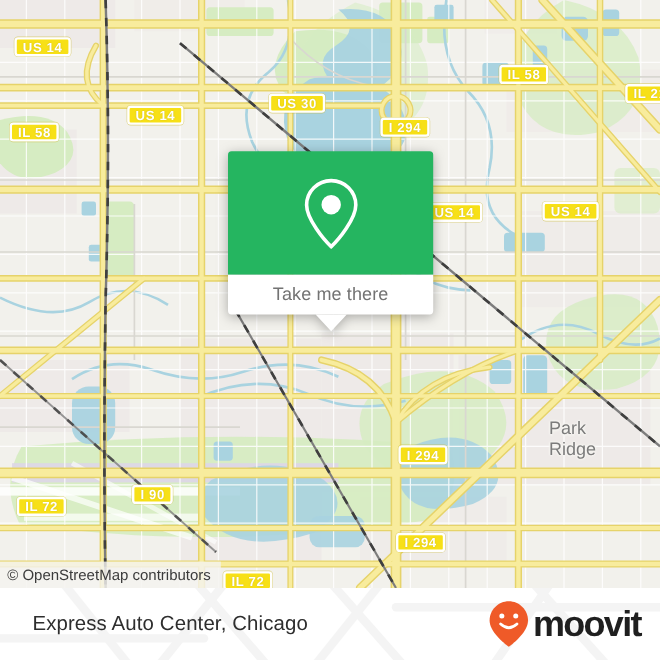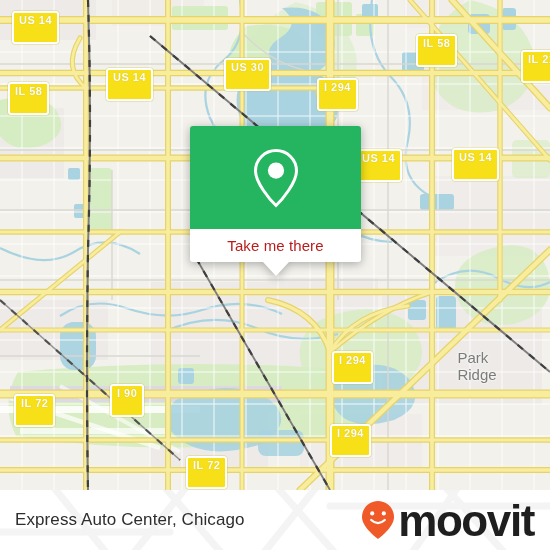--- a/index.html
+++ b/index.html
@@ -38,26 +38,27 @@
     box-sizing: border-box;
     background: #f7e017;
     border: 2px solid #ffffff;
     border-radius: 3px;
     color: #ffffff;
     font-family: "Liberation Sans", sans-serif;
     font-size: 11px;
     font-weight: bold;
     letter-spacing: 0.5px;
     line-height: 15px;
-    height: 33px;
+    height: 16px;
     padding: 0 5px;
     text-align: center;
     white-space: nowrap;
     text-shadow: 0 0 1px rgba(160,140,0,0.55);
     box-shadow: 0 0 0 0.5px rgba(200,180,30,0.5);
+    margin-top: 20px;
   }
 
   
   .place-label {
     position: absolute;
     color: #7b7b7b;
     font-family: "Liberation Sans", sans-serif;
     font-size: 15px;
     line-height: 17px;
     white-space: pre-line;
@@ -102,21 +103,21 @@
   #popup-foot {
     position: relative;
     height: 33px;
     background: #ffffff;
     border-radius: 0 0 3px 3px;
     display: flex;
     align-items: center;
     justify-content: center;
   }
   #popup-cta {
-    color: #b91c1c;
+    color: #737373;
     font-family: "Liberation Sans", sans-serif;
     font-size: 15px;
     letter-spacing: 0.1px;
   }
   #popup-tail {
     position: absolute;
     left: 50%;
     bottom: -14px;
     margin-left: -13px;
     width: 0; height: 0;
@@ -135,42 +136,42 @@
     background: #ffffff;
     overflow: hidden;
   }
   #bottom-bar-bg {
     position: absolute;
     left: 0; top: 0;
     opacity: 0.40;
   }
   #bottom-title {
     position: absolute;
-    left: 15px;
+    left: 27px;
     top: 50%;
     transform: translateY(-50%);
     color: #2e2e2e;
     font-family: "Liberation Sans", sans-serif;
     font-size: 17px;
     letter-spacing: 0.1px;
     white-space: nowrap;
   }
   #brand {
     position: absolute;
     right: 16px;
     top: 50%;
     transform: translateY(-50%);
     display: flex;
     align-items: center;
     gap: 3px;
   }
   #brand-word {
     color: #1f1f1f;
     font-family: "Liberation Sans", sans-serif;
-    font-size: 44px;
+    font-size: 30px;
     font-weight: bold;
     letter-spacing: -1.4px;
     line-height: 33px;
     text-align: right;
   }
 </style>
 </head>
 <body>
 
 <div id="app">
@@ -361,20 +362,23 @@
     <div class="shield" style="left:452px; top:148px;">US 14</div>
     <div class="shield" style="left:332px; top:351px;">I 294</div>
     <div class="shield" style="left:330px; top:424px;">I 294</div>
     <div class="shield" style="left:110px; top:384px;">I 90</div>
     <div class="shield" style="left:14px;  top:394px;">IL 72</div>
     <div class="shield" style="left:186px; top:456px;">IL 72</div>
 
     <div class="place-label" style="left:477px; top:366px; transform:translate(-50%,-50%);">Park
 Ridge</div>
 
+    <div id="attribution">
+      <span>© OpenStreetMap contributors</span>
+    </div>
 
     <div id="popup-card">
       <div id="popup-head">
         <svg width="52" height="62" viewBox="0 0 52 62">
           <path d="M26 3.5 C14.7 3.5 5.5 12.6 5.5 23.9 C5.5 35.5 20.0 53.0 26 58.5
                    C32.0 53.0 46.5 35.5 46.5 23.9 C46.5 12.6 37.3 3.5 26 3.5 Z" fill="none" stroke="#ffffff" stroke-width="3"></path>
           <circle cx="26" cy="23.6" r="8.1" fill="#ffffff"></circle>
         </svg>
       </div>
       <div id="popup-foot">

